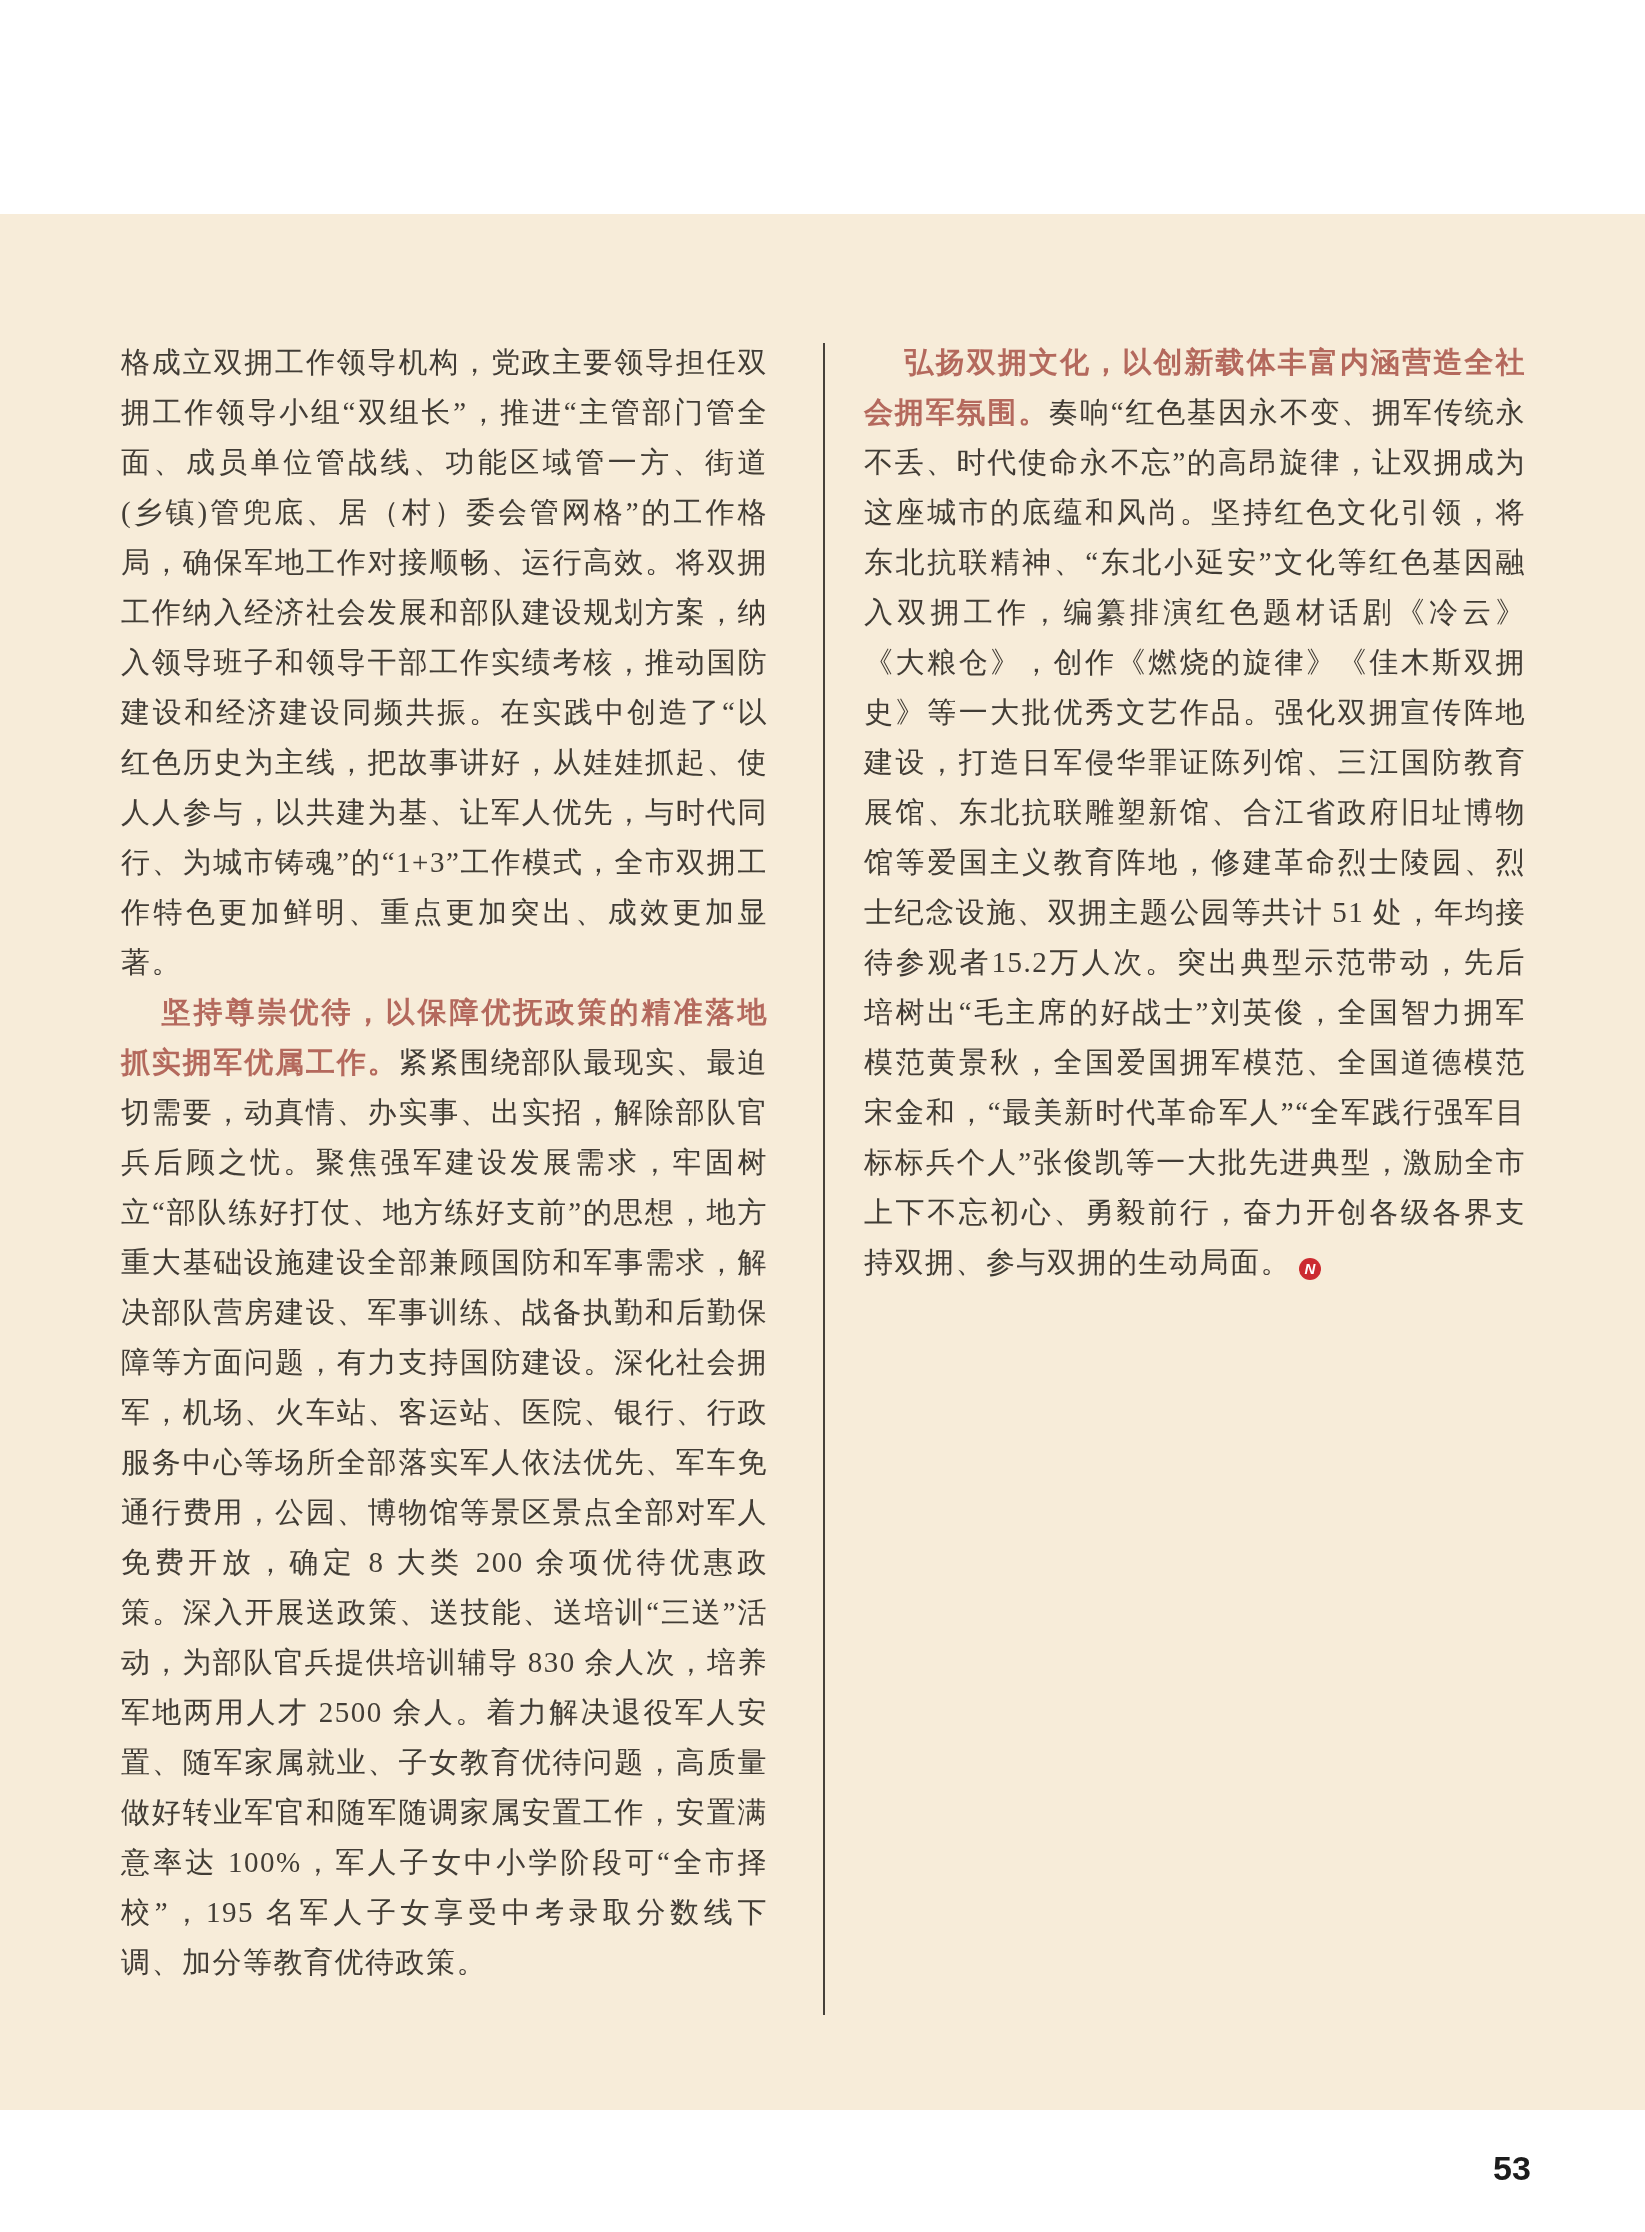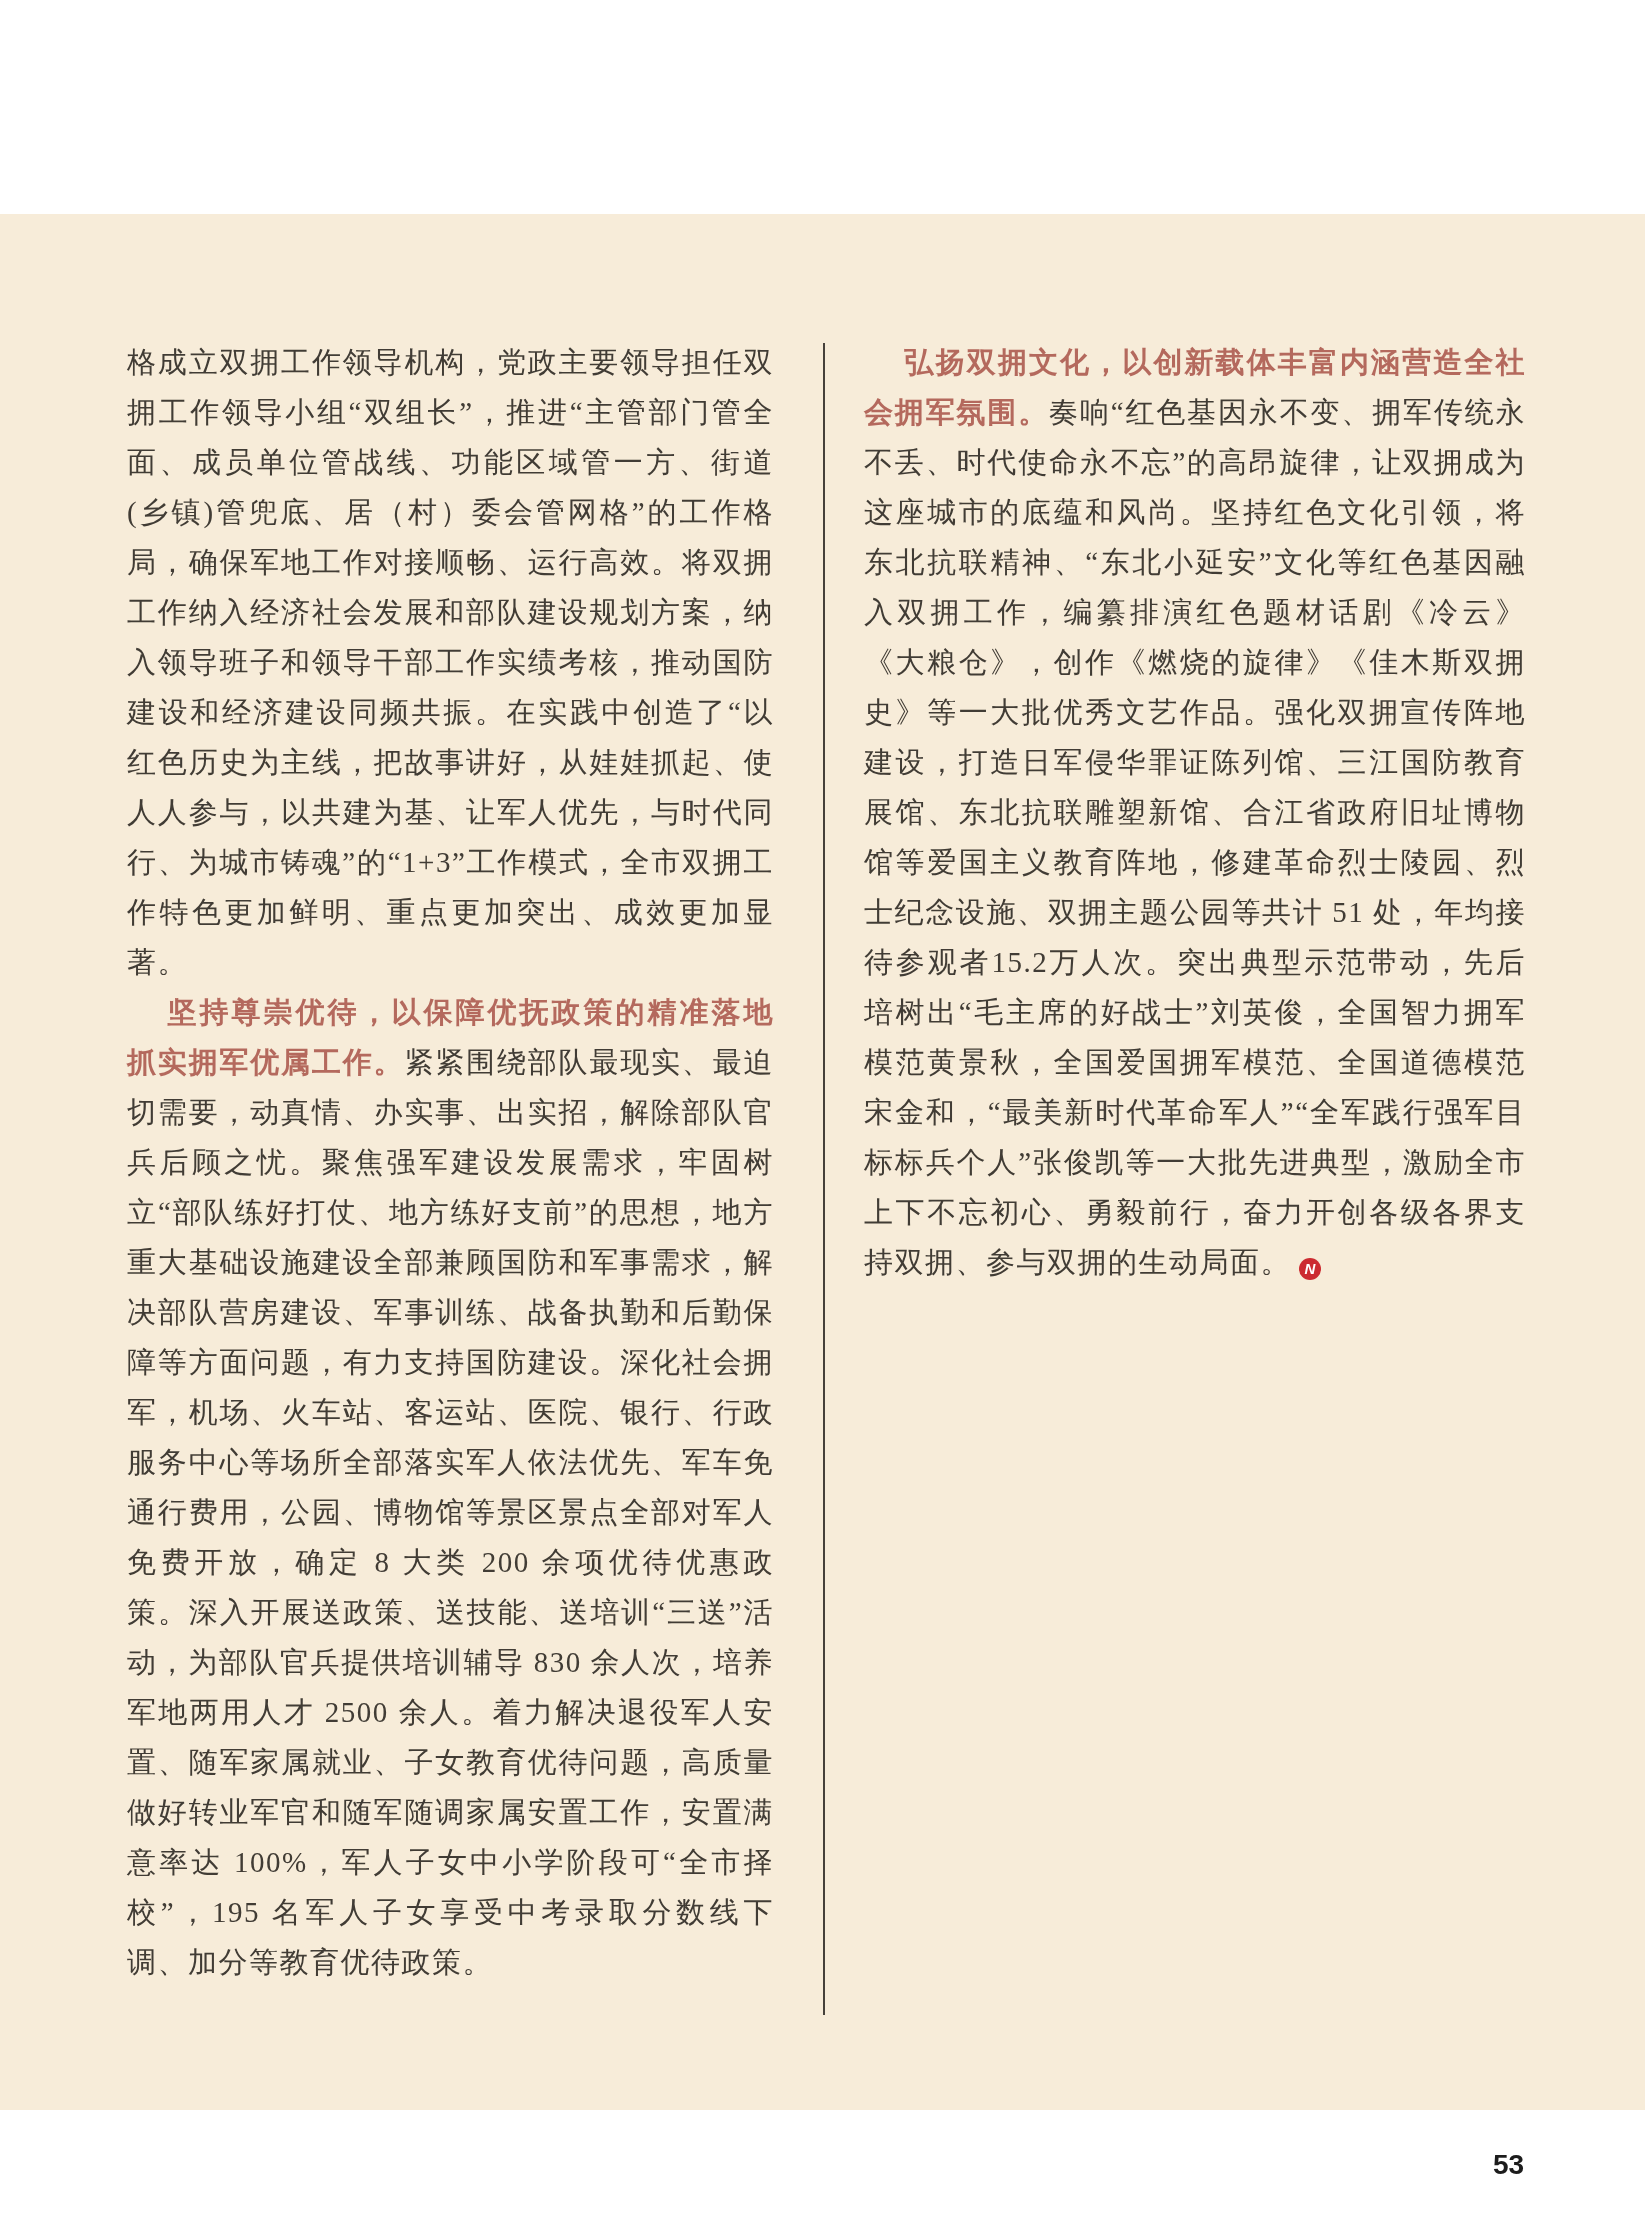--- a/index.html
+++ b/index.html
@@ -21,21 +21,21 @@
   .band{position:absolute;left:0;width:1646px;background:#ffffff;}
   .band-top{top:0;height:214px;}
   .band-bottom{top:2110px;height:122px;}
   .col{
     position:absolute;top:337px;
     font-size:29px;line-height:50px;
     color:var(--ink);
     text-align:justify;text-justify:inter-ideograph;
     letter-spacing:1.5px;
   }
-  .col-left{left:121px;width:647px;margin-left:6px;}
+  .col-left{left:121px;width:647px;}
   .col-right{left:864px;width:662px;}
   .para{margin:0;padding:0;}
   .para.indent{text-indent:1.4em;}
   .lead{
     font-family:"Liberation Sans","DejaVu Sans",sans-serif;
     font-weight:700;
     color:var(--accent);
   }
   .divider{
     position:absolute;left:823px;top:343px;
@@ -48,21 +48,21 @@
     background:var(--endmark);
     color:#ffffff;
     font-family:"Liberation Sans","DejaVu Sans",sans-serif;
     font-style:italic;font-weight:700;font-size:15px;line-height:22px;
     text-align:center;text-indent:0;letter-spacing:0;
     margin-left:8px;vertical-align:-2px;
   }
   .page-number{
     position:absolute;left:1493px;top:2151px;
     font-family:"Liberation Sans","DejaVu Sans",sans-serif;
-    font-weight:700;font-size:28px;line-height:1;
+    font-weight:700;font-size:34px;line-height:1;
     color:var(--pagenum);
   }
 </style>
 </head>
 <body>
 
 <div class="page">
   <div class="band band-top"></div>
   <div class="band band-bottom"></div>
 

